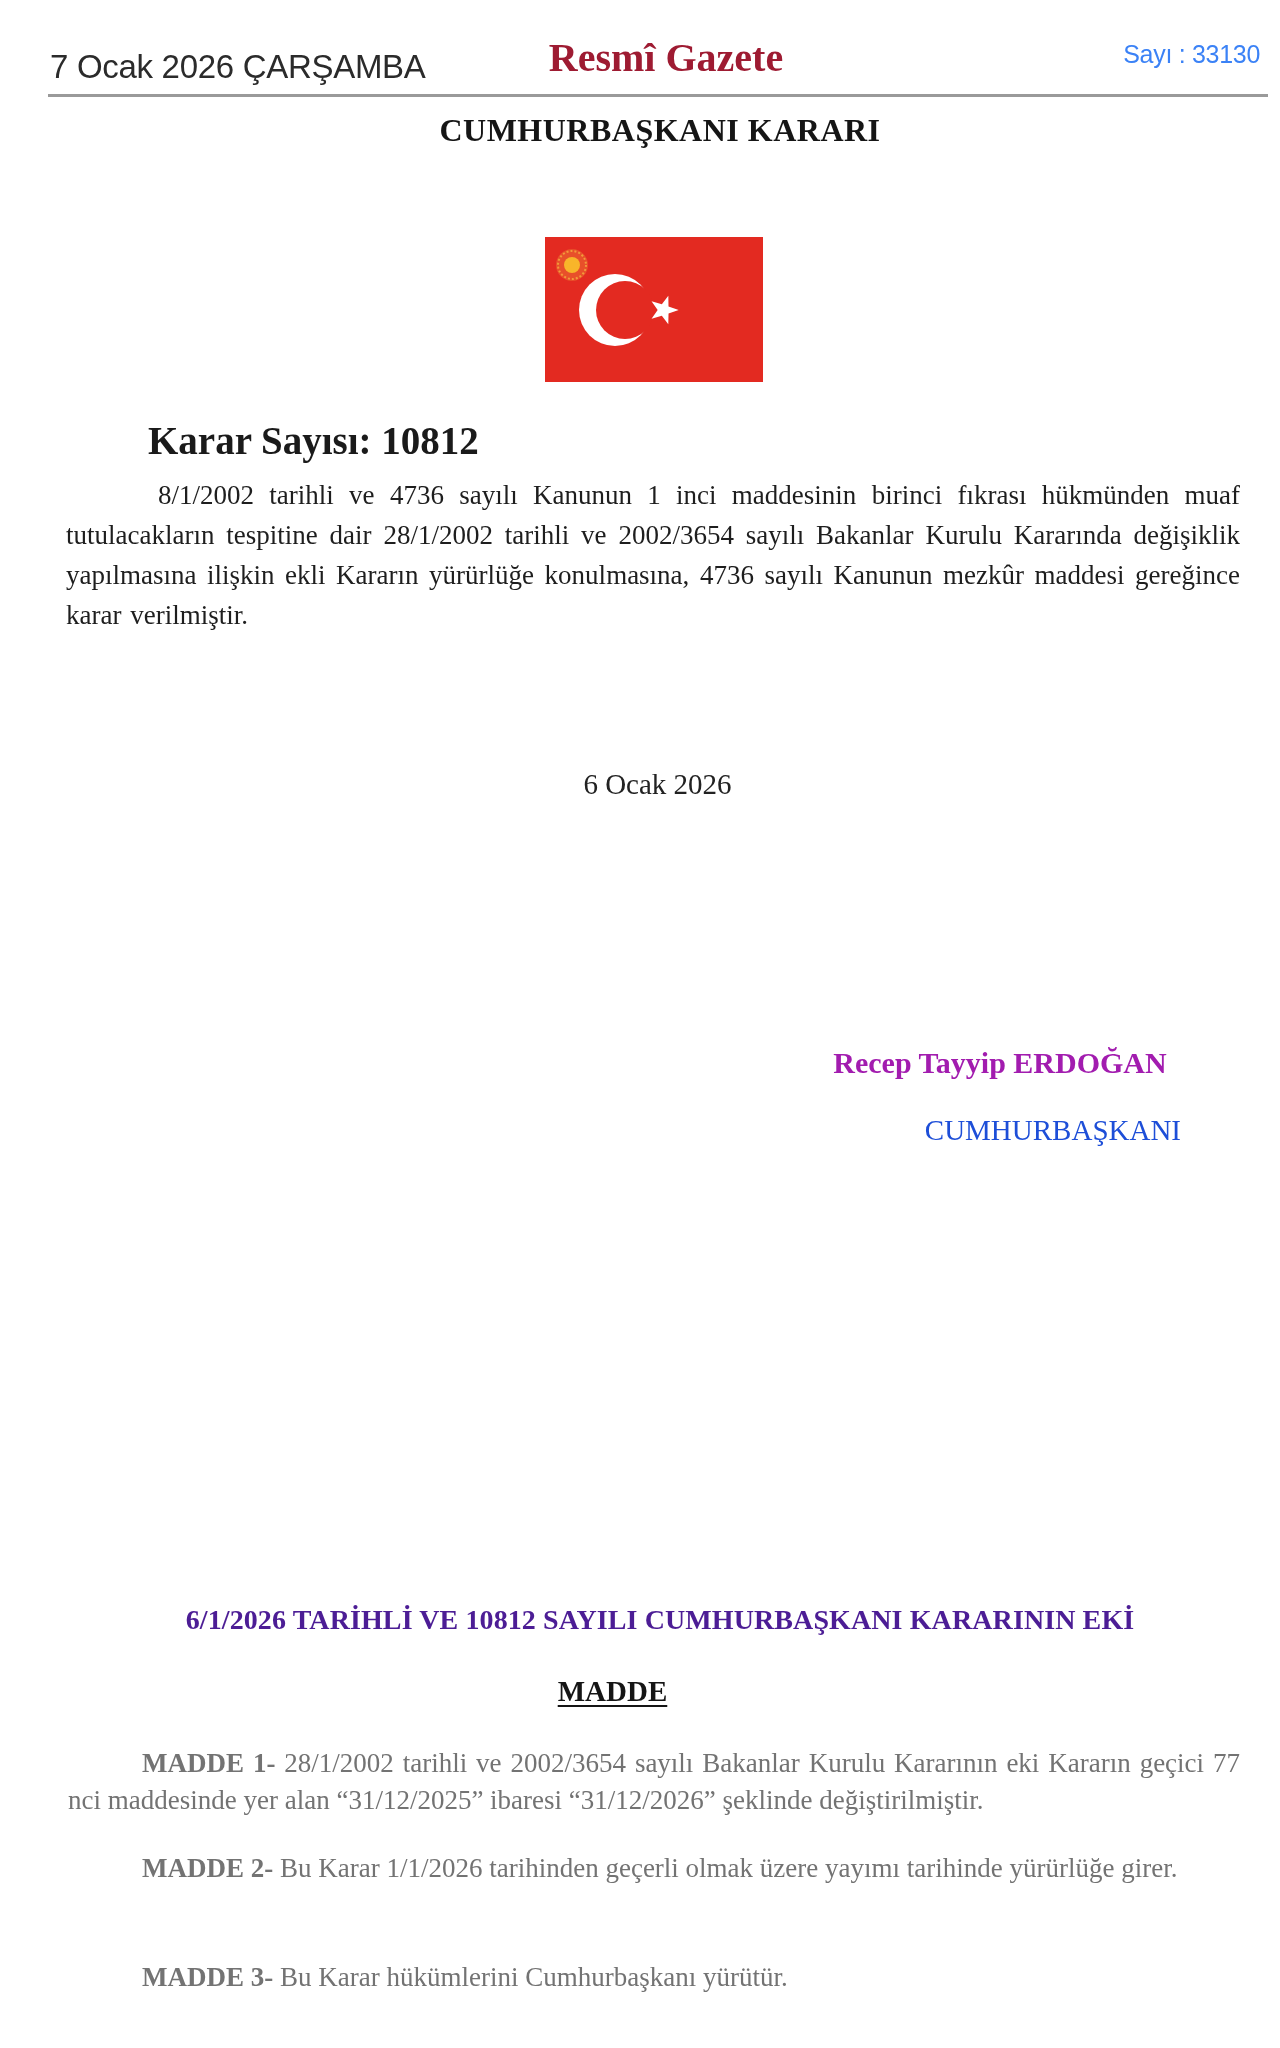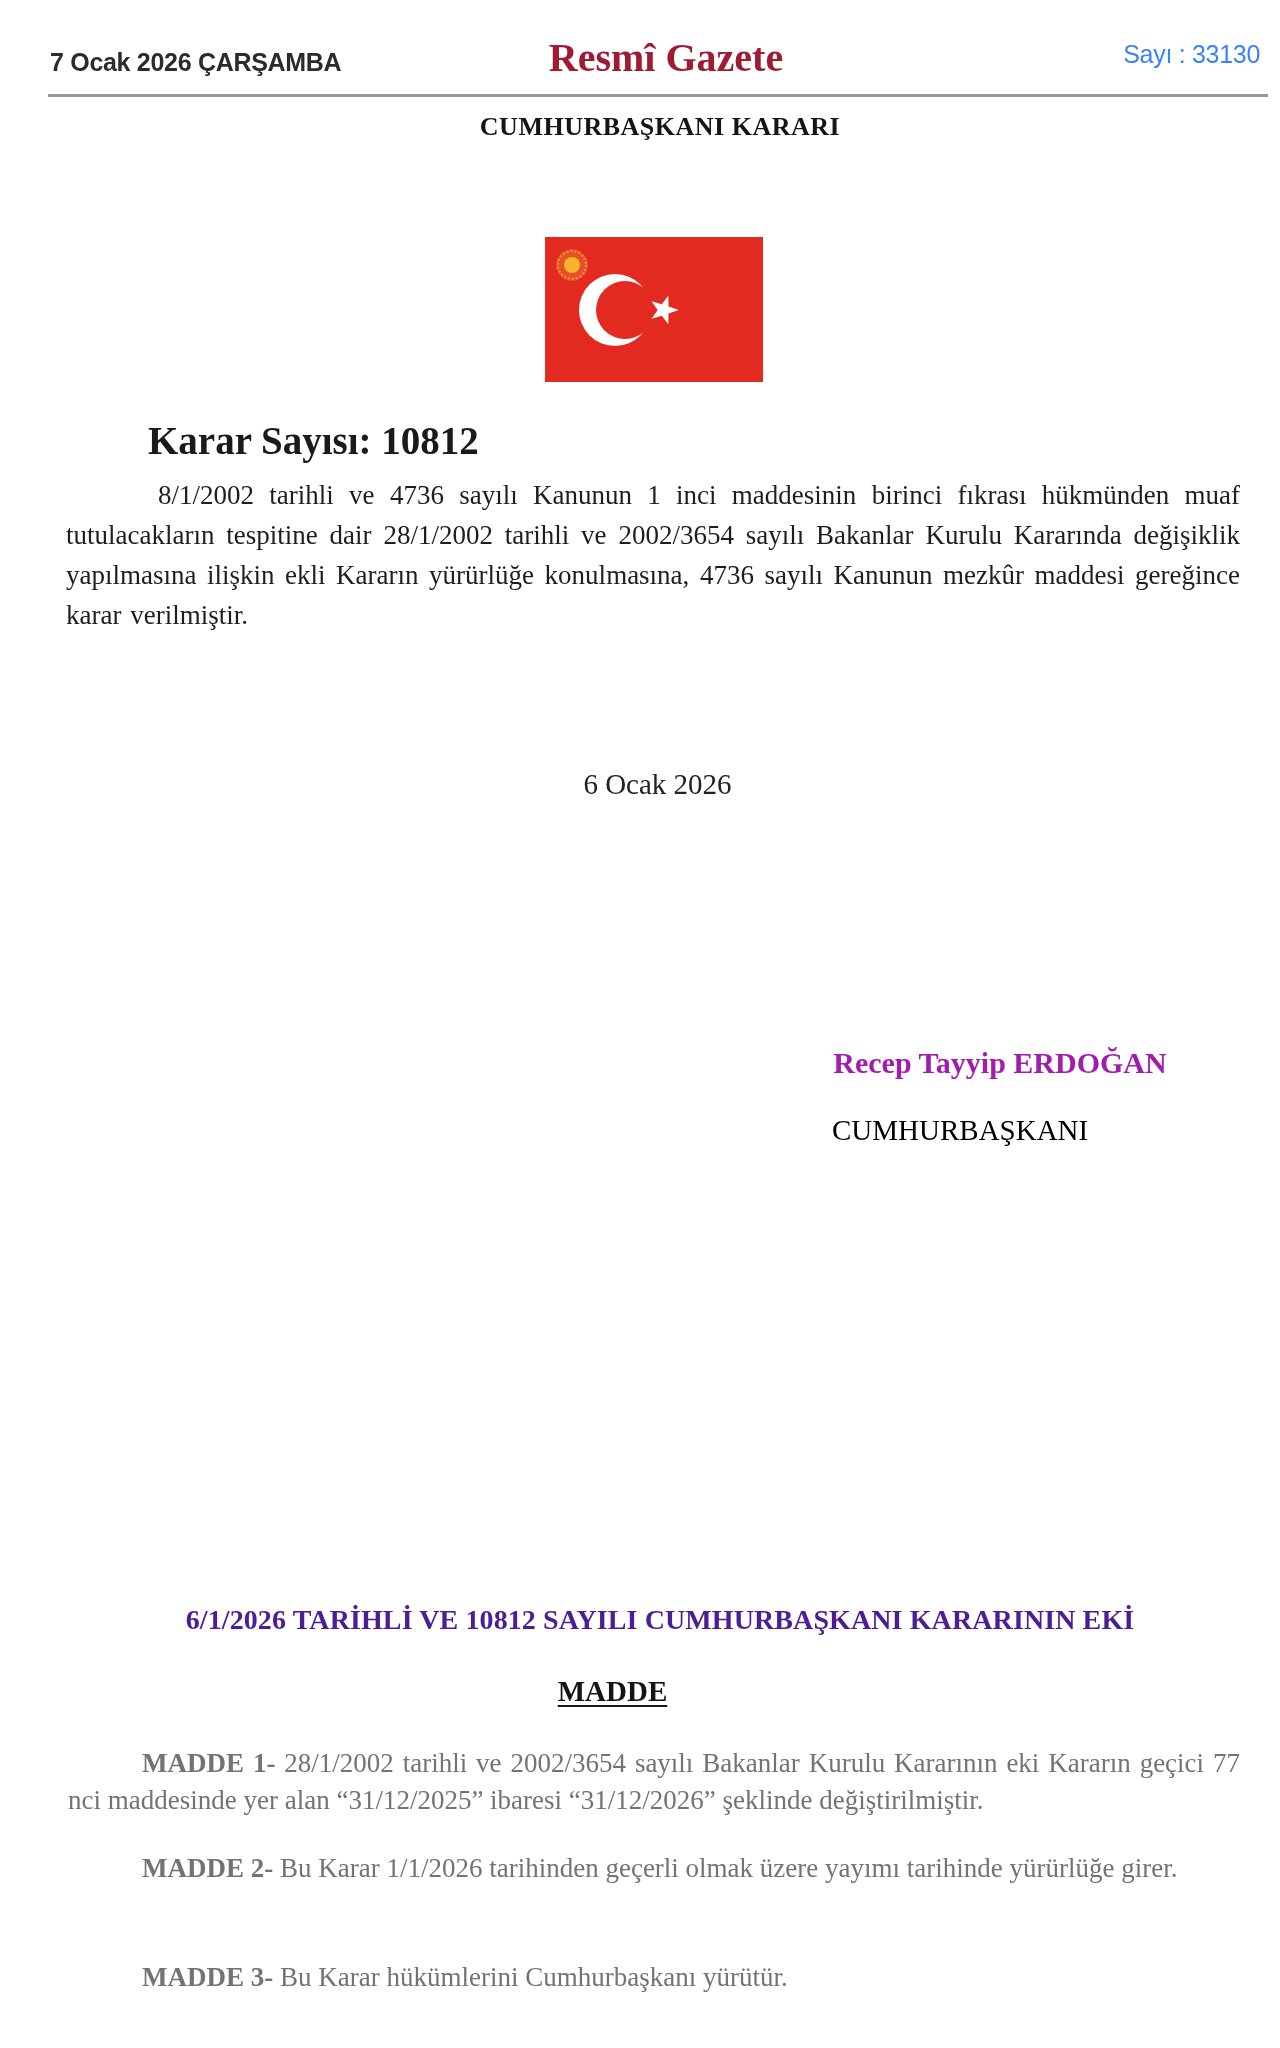--- a/index.html
+++ b/index.html
@@ -1,37 +1,37 @@
 <!DOCTYPE html>
 <html><head>
 <meta charset="utf-8">
 <style>
   html, body { margin: 0; padding: 0; background: #ffffff; }
   body { width: 1280px; height: 2048px; position: relative; overflow: hidden; color: #1a1a1a; }
   .abs { position: absolute; }
   .serif { font-family: "Liberation Serif", "DejaVu Serif", serif; }
   .sans { font-family: "Liberation Sans", "DejaVu Sans", sans-serif; }
 
-  .hdr-date { left: 50px; top: 48px; font-size: 25px; color: #2b2b2b; letter-spacing: -0.3px; font-weight: bold; }
+  .hdr-date { left: 50px; top: 48px; font-size: 33px; color: #2b2b2b; letter-spacing: -0.3px; }
   .hdr-brand { left: 535px; width: 262px; top: 34px; font-size: 40px; font-weight: bold; color: #9e1b32; text-align: center; white-space: nowrap; }
   .hdr-issue { right: 20px; top: 40px; font-size: 25px; color: #3b82f6; letter-spacing: -0.3px; }
   .hdr-rule { left: 48px; width: 1220px; top: 94px; height: 3px; background: #9a9a9a; }
 
-  .doc-title { left: 340px; width: 640px; top: 112px; text-align: center; font-size: 26px; font-weight: bold; color: #151515; letter-spacing: 0.5px; }
+  .doc-title { left: 340px; width: 640px; top: 112px; text-align: center; font-size: 32px; font-weight: bold; color: #151515; letter-spacing: 0.5px; }
 
   .flag { left: 545px; top: 237px; width: 218px; height: 145px; }
 
   .decision-no { left: 148px; top: 418px; font-size: 39px; font-weight: bold; color: #1a1a1a; }
 
   .para { left: 66px; width: 1174px; font-size: 27px; line-height: 40px; text-align: justify; text-align-last: left; color: #1e1e1e; }
   .para.p1 { top: 475px; text-indent: 92px; word-spacing: 2px; }
 
   .sign-date { left: 540px; width: 235px; top: 768px; text-align: center; font-size: 29px; color: #222; }
   .signer-name { left: 800px; width: 400px; top: 1046px; text-align: center; font-size: 30px; font-weight: bold; color: #a21caf; }
-  .signer-title { left: 832px; width: 400px; top: 1114px; text-align: left; font-size: 29px; color: #000000; }
+  .signer-title { left: 781px; width: 400px; top: 1114px; text-align: right; font-size: 29px; color: #1d4ed8; }
 
   .annex-heading { left: 110px; width: 1100px; top: 1604px; text-align: center; font-size: 28px; font-weight: bold; color: #4c1d95; white-space: nowrap; letter-spacing: 0.1px; }
   .annex-karar { left: 520px; width: 185px; top: 1675px; text-align: center; font-size: 29px; font-weight: bold; color: #151515; }
   .annex-karar span { text-decoration: underline; text-decoration-thickness: 2px; text-underline-offset: 4px; }
 
   .article { left: 68px; width: 1172px; font-size: 27px; line-height: 37px; text-align: justify; text-align-last: left; text-indent: 74px; color: #737373; }
   .article b { font-weight: bold; }
   .art1 { top: 1745px; }
   .art2 { top: 1850px; }
   .art3 { top: 1959px; }

